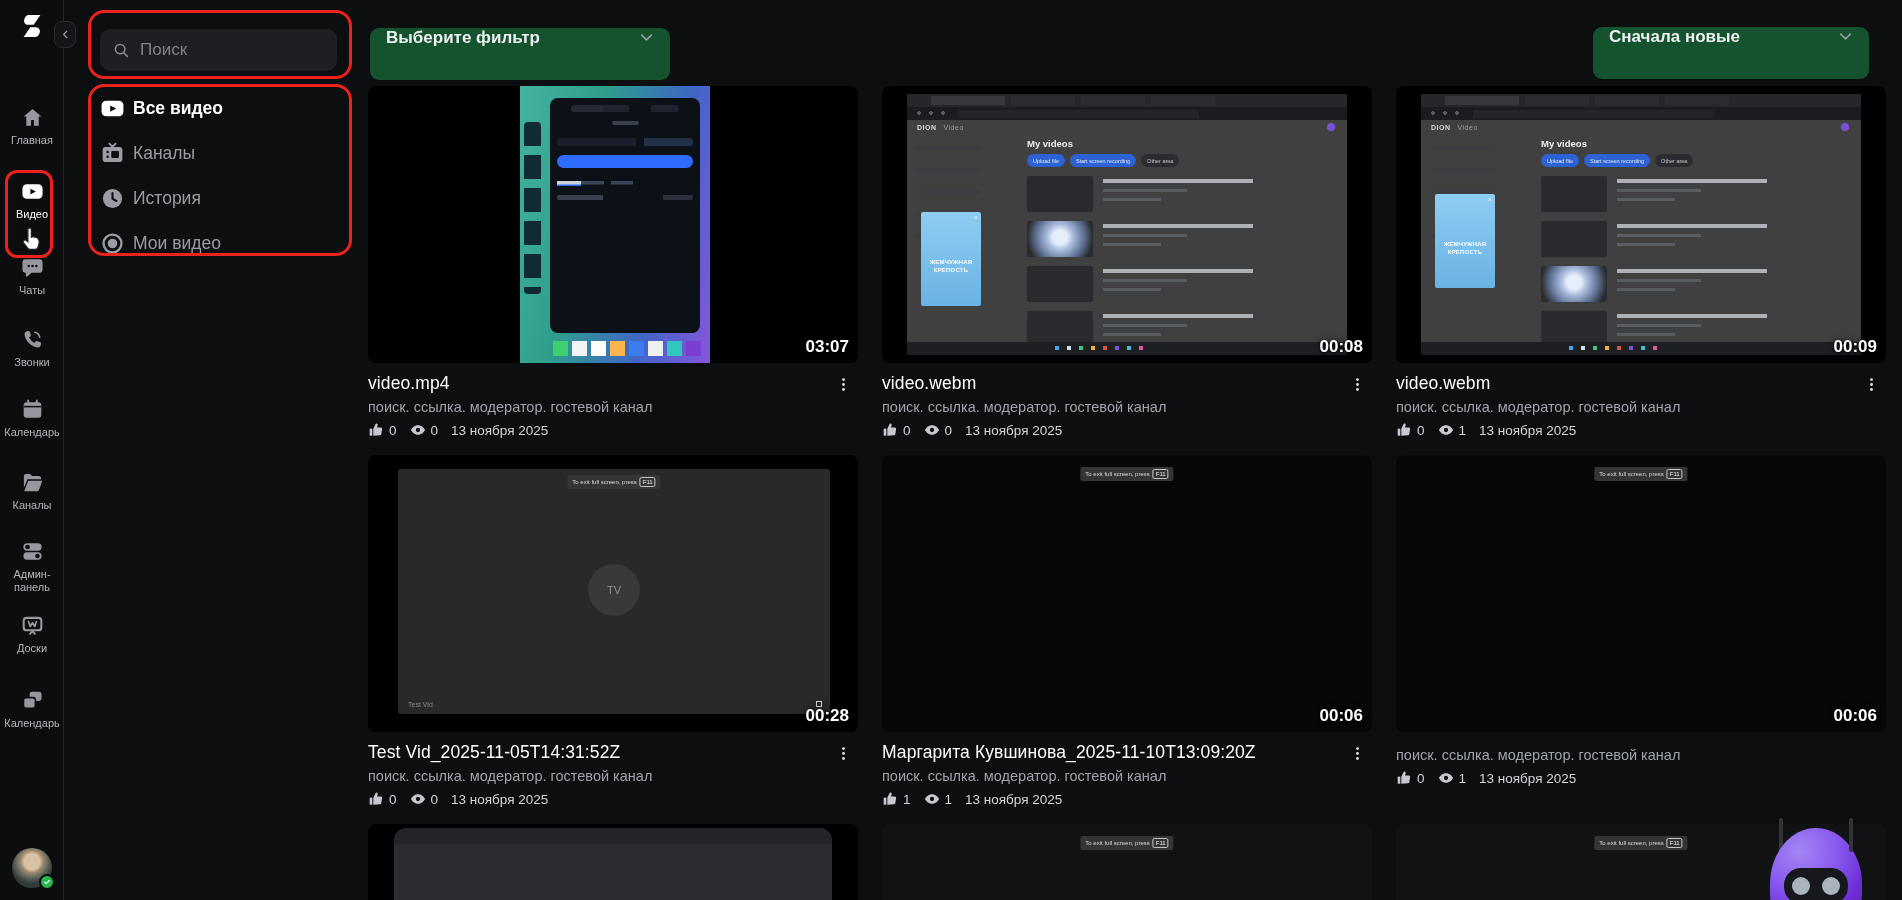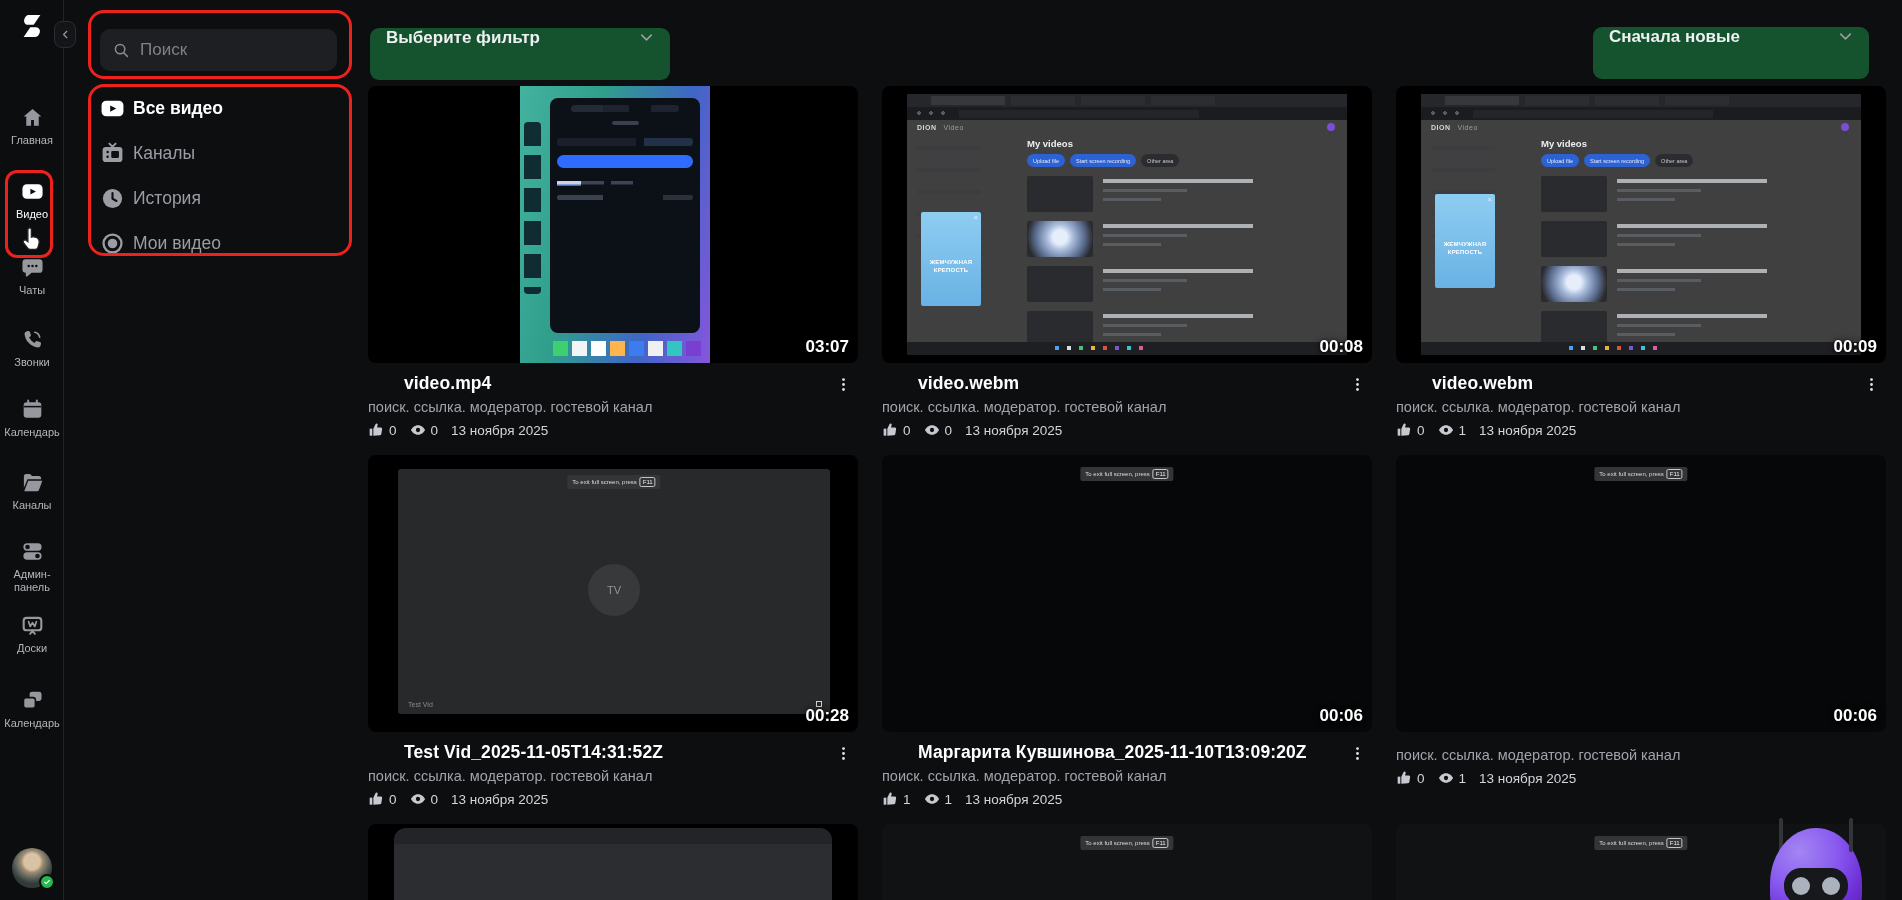--- a/index.html
+++ b/index.html
@@ -43,21 +43,21 @@
 
   
   .grid { position:absolute; left:368px; top:86px; width:1520px; height:814px; overflow:hidden; display:grid; grid-template-columns:repeat(3,490px); column-gap:24px; grid-auto-rows:369px; z-index:1; }
   .card { width:490px; cursor:pointer; }
   .thumb { position:relative; height:277px; border-radius:8px; overflow:hidden; background:#000; }
   .t-black { background:#060708; }
   .t-black3 { background:#101214; }
   .dur { position:absolute; right:9px; bottom:6px; font-size:17px; font-weight:700; color:#fff; text-shadow:0 1px 3px rgba(0,0,0,.9), 0 0 6px rgba(0,0,0,.7); }
   .info { padding-top:10px; position:relative; }
   .irow { display:flex; justify-content:space-between; align-items:flex-start; }
-  .vtitle { font-size:17.5px; font-weight:700; color:#fff; letter-spacing:.1px;margin-left:36px; }
+  .vtitle { font-size:17.5px; font-weight:400; color:#fff; letter-spacing:.1px; }
   .kebab { width:17px; height:17px; color:#e0e1e4; margin:3px 6px 0 0; cursor:pointer; }
   .vtags { margin-top:5px; font-size:14.5px; color:#9fa4ab; }
   .vstats { margin-top:7px; display:flex; align-items:center; font-size:13.5px; color:#d2d5da; }
   .vstats svg { width:16px; height:16px; color:#c6c9cf; }
   .vstats .cnt { margin-left:5px; }
   .vstats .g { margin-left:13px; }
   .vstats .date { margin-left:13px; }
 
   
   .fsb { position:absolute; top:12px; left:50%; transform:translateX(-50%); height:14px; background:#343537; border-radius:2px; display:flex; align-items:center; gap:3px; padding:0 5px; white-space:nowrap; }

